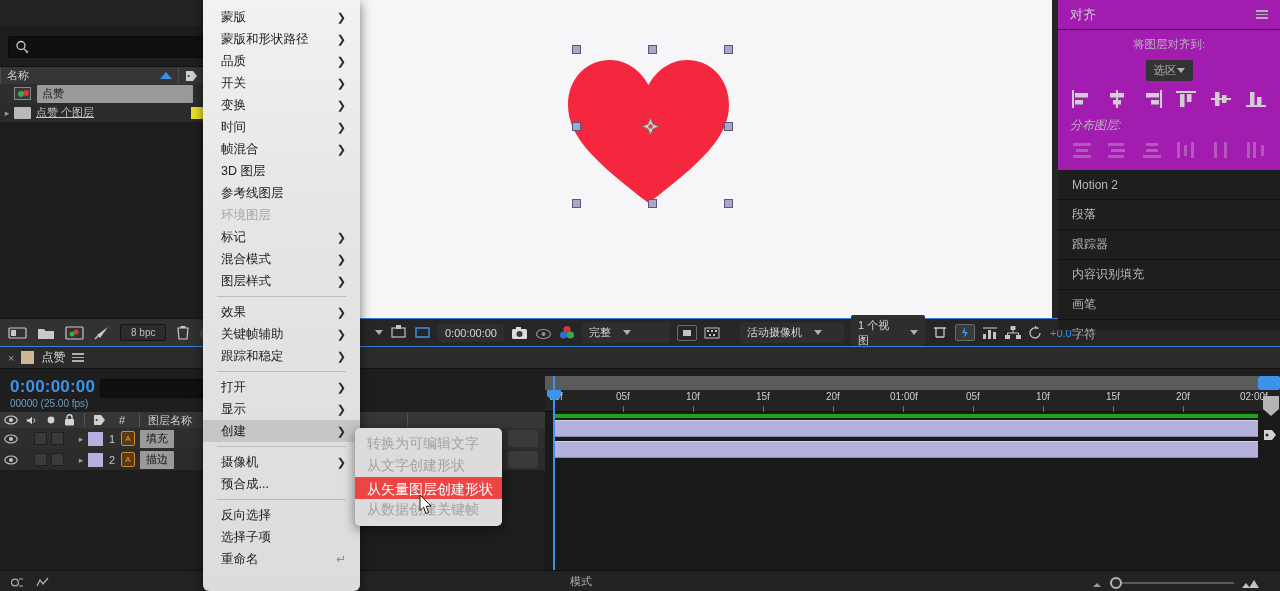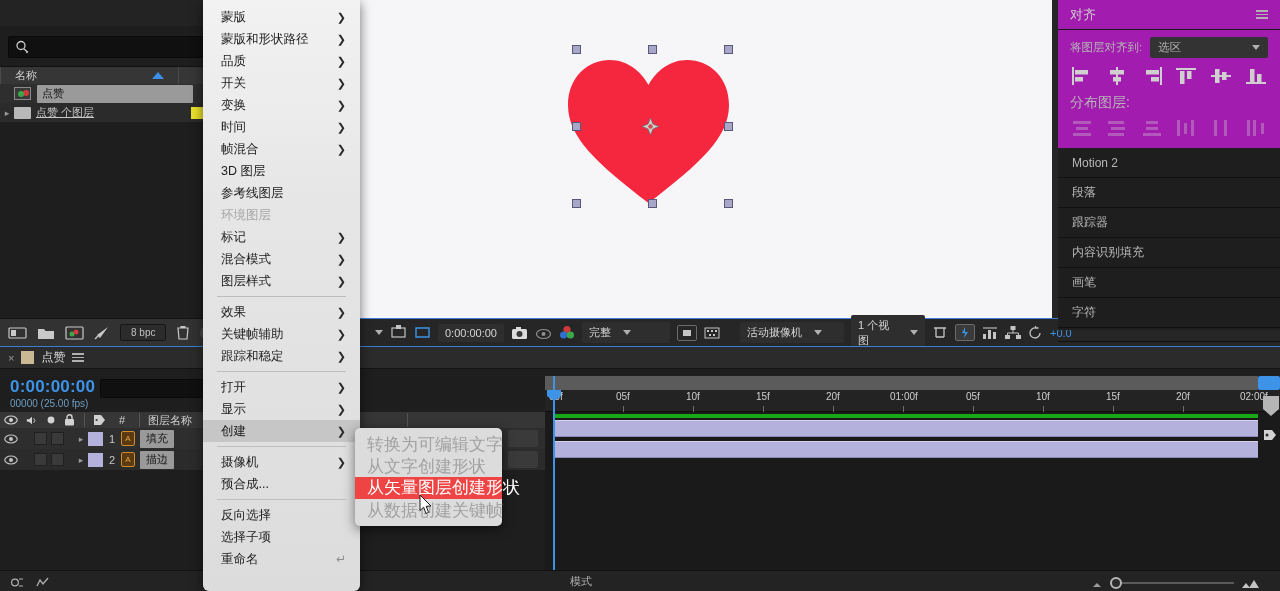--- a/index.html
+++ b/index.html
@@ -23,21 +23,21 @@
     border-radius: 2px; color: #8a8a8a; font-size: 11px;
     padding-left: 26px; outline: none; font-family: inherit;
   }
   .srch-icon { position: absolute; left: 7px; top: 4px; width: 14px; height: 14px; }
   .proj-cols {
     position: absolute; left: 0; top: 66px; width: 346px; height: 18px;
     background: #363636; display: flex; align-items: center;
     font-size: 11px; color: #cfcfcf; border-top: 1px solid #111;
   }
   .proj-cols .c { border-left: 1px solid #4a4a4a; height: 100%; display: flex;
-    align-items: center; padding: 0 14px; }
+    align-items: center; padding: 0 6px; }
   .sort-arrow { width: 0; height: 0; border-left: 6px solid transparent;
     border-right: 6px solid transparent; border-bottom: 7px solid #3c8ee8; }
   .proj-row { position: absolute; left: 0; width: 346px; height: 19px;
     display: flex; align-items: center; font-size: 11px; }
   .proj-row.r0 { top: 84px; background: #2e2e2e; }
   .proj-row.r1 { top: 103px; background: #2b2b2b; }
   .proj-name-sel { background: #9a9a9a; color: #121212; padding: 1px 5px 2px 5px;
     border-radius: 1px; }
   .proj-name { color: #c8c8c8; padding: 0 5px; text-decoration: underline; }
   .swatch { width: 12px; height: 12px; display: inline-block; }
@@ -139,28 +139,28 @@
     display: flex; align-items: center; }
 
   
   #right-col { left: 1058px; top: 0; width: 222px; height: 330px; background: #1e1e1e; }
   .rp-strip { border-bottom: 1px solid #111; color: #b8b8b8; font-size: 12px;
     display: flex; align-items: center; padding: 0 14px; }
   #align-panel { background: #a21caf; }
   .align-title { height: 30px; display: flex; align-items: center;
     justify-content: space-between; padding: 0 12px; color: #ccc; font-size: 13px;
     border-bottom: 1px solid #1a1a1a; }
-  .align-to { display: flex; align-items: center; gap: 8px; padding: 7px 12px 2px; }
+  .align-to { display: flex; align-items: center; gap: 8px; padding: 7px 12px 2px; flex-direction: column; }
   .align-to span { color: #b5b5b5; font-size: 11.5px; }
   .align-sel { flex: 1; background: #333; border-radius: 2px; color: #e0e0e0;
     font-size: 12px; padding: 3px 8px; display: flex; align-items: center;
     justify-content: space-between; }
   .align-row { display: flex; justify-content: space-between; padding: 6px 12px 2px; }
   .ai { width: 24px; height: 20px; }
-  .sect-lbl { color: #b5b5b5; font-size: 14px; padding: 6px 12px 0; }
+  .sect-lbl { color: #b5b5b5; font-size: 12px; padding: 6px 12px 0; font-style: italic; }
 
   
   #ctx-menu {
     position: absolute; left: 203px; top: 0; width: 157px; height: 591px;
     background: linear-gradient(180deg,#f2f2f2 0%,#e6e6e6 35%,#dcdcdc 100%);
     border-radius: 0 0 6px 6px; box-shadow: 0 3px 12px rgba(0,0,0,.55);
     padding-top: 6px;
   }
   .mi { height: 22px; display: flex; align-items: center; justify-content: space-between;
     padding: 0 14px 0 18px; color: #1c1c1c; font-size: 12.5px; white-space: nowrap; }
@@ -168,21 +168,21 @@
   .mi.hl { background: #c6c6c6; }
   .arr { color: #2a2a2a; font-size: 11px; font-weight: bold; }
   .msep { height: 1px; background: #bdbdbd; margin: 4px 14px; }
   .ret { color: #8d8d8d; font-size: 12px; }
 
   
   #sub-menu { position: absolute; left: 355px; top: 428px; width: 147px;
     background: #dcdcdc; border-radius: 5px; box-shadow: 0 3px 12px rgba(0,0,0,.5);
     padding: 5px 0; }
   .smi { height: 22px; display: flex; align-items: center; padding: 0 12px;
-    font-size: 17px; color: #a2a2a2; white-space: nowrap; }
+    font-size: 14px; color: #a2a2a2; white-space: nowrap; }
   .smi.sel { background: #ef4444; color: #fff; align-items: flex-end; }
 
   
   #cursor { position: absolute; left: 419px; top: 495px; width: 14px; height: 20px; }
 </style>
 </head>
 <body>
 
 <div id="app">
 

